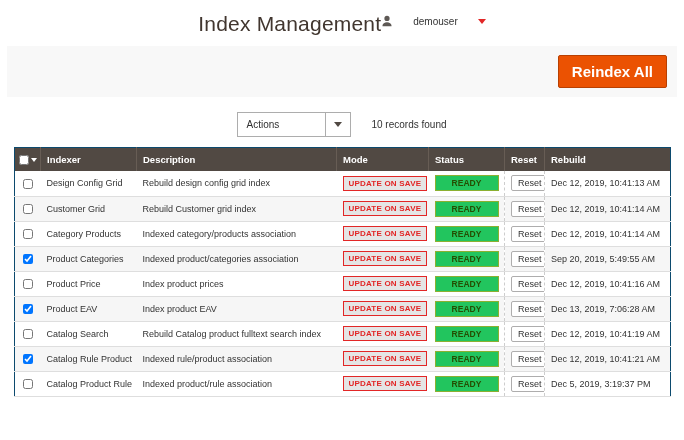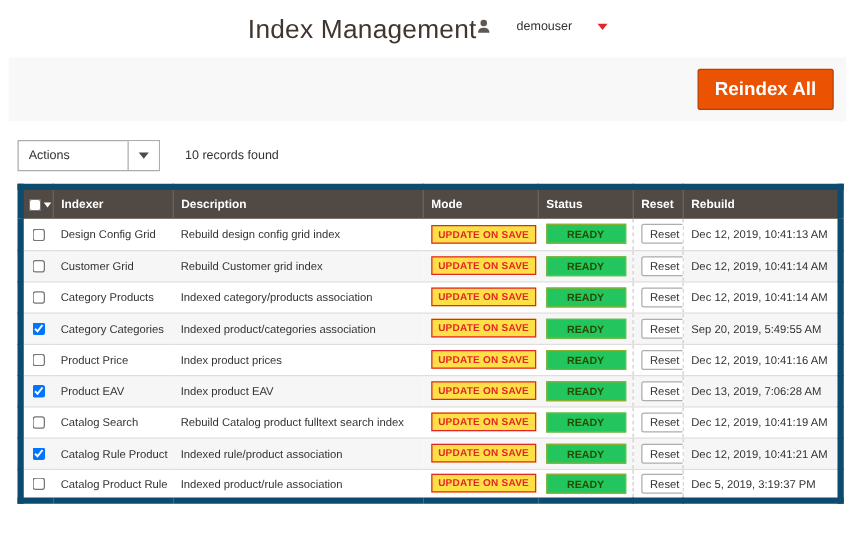--- a/index.html
+++ b/index.html
@@ -18,29 +18,29 @@
   .user-caret { width:0; height:0; border-left:4px solid transparent; border-right:4px solid transparent; border-top:5px solid #e22626; margin-top:1px; }
 
   
   .action-bar { background:#f8f8f8; margin:0 -7px; padding:9px 10px; display:flex; justify-content:flex-end; }
   .reindex-btn {
     background:#eb5202; color:#fff; border:1px solid #b84002; border-radius:2px;
     font-family:inherit; font-size:15px; font-weight:700; padding:7px 13px; cursor:pointer;
   }
 
   
-  .grid-controls { display:flex; align-items:center; gap:20px; margin:15px 0 10px; }
+  .grid-controls { display:flex; align-items:center; gap:20px; margin:15px 0 10px;justify-content:center; }
   .select { display:inline-flex; align-items:stretch; border:1px solid #adadad; background:#fff; height:25px; width:114px; font-size:10px; color:#303030; cursor:pointer; }
   .select .sel-label { flex:1; display:flex; align-items:center; padding:0 8px; }
   .select .sel-arrow-box { width:25px; border-left:1px solid #adadad; display:flex; align-items:center; justify-content:center; background:#fff; }
   .sel-caret { width:0; height:0; border-left:4px solid transparent; border-right:4px solid transparent; border-top:5px solid #514943; }
   .records { font-size:10px; color:#333; }
 
   
-  table { border-collapse:collapse; table-layout:fixed; width:656px; border:5px solid #0c4a6e; }
+  table { border-collapse:collapse; table-layout:fixed; width:656px; border:1px solid #0c4a6e; }
   col.c-cb{width:26px} col.c-indexer{width:96px} col.c-desc{width:200px}
   col.c-mode{width:92px} col.c-status{width:76px} col.c-reset{width:40px} col.c-updated{width:126px}
   thead th {
     background:#514943; color:#fff; font-size:9.5px; font-weight:700; text-align:left;
     padding:6px 6px; border-left:1px solid #675d55; white-space:nowrap; cursor:pointer;
   }
   thead th:first-child { border-left:none; padding:5px 4px; }
   .th-cb-wrap { display:flex; align-items:center; gap:2px; }
   .th-caret { width:0; height:0; border-left:3px solid transparent; border-right:3px solid transparent; border-top:4px solid #fff; }
   tbody td {
@@ -48,21 +48,21 @@
     border-bottom:1px solid #dedede; white-space:nowrap; overflow:hidden;
   }
   tbody tr:nth-child(even) { background:#f6f6f6; }
   tbody tr:nth-child(odd)  { background:#fff; }
   td.cell-reset, td.cell-updated { border-left:1px dashed #cdcdcd; }
   td.cell-cb { text-align:center; padding:3px 2px; }
   input[type="checkbox"] { width:10px; height:10px; margin:0; vertical-align:middle; cursor:pointer; }
 
   .badge-mode {
     display:inline-block; font-size:8px; font-weight:700; letter-spacing:.2px;
-    color:#e22626; border:1px solid #e22626; background:#fde047; padding:2px 5px;
+    color:#e22626; border:1px solid #e22626; background:#e5e5e5; padding:2px 5px;
   }
   .badge-status {
     display:inline-block; font-size:8.5px; font-weight:700;
     color:#254e02; border:1px solid #8bb031; background:#22c55e;
     padding:2px 0; min-width:64px; text-align:center;
   }
   .reset-btn {
     font-family:inherit; font-size:9px; color:#333; padding:2px 6px;
     border:1px solid #aeadad; background:#fff; border-radius:2px; cursor:pointer;
   }
@@ -152,21 +152,21 @@
         <td>Category Products</td>
         <td>Indexed category/products association</td>
         <td><span class="badge-mode">UPDATE ON SAVE</span></td>
         <td><span class="badge-status">READY</span></td>
         <td class="cell-reset"><button class="reset-btn">Reset</button></td>
         <td class="cell-updated">Dec 12, 2019, 10:41:14 AM</td>
       </tr>
 
       <tr>
         <td class="cell-cb"><input type="checkbox" checked="" style=""></td>
-        <td>Category Categories</td>
+        <td>Product Categories</td>
         <td>Indexed product/categories association</td>
         <td><span class="badge-mode">UPDATE ON SAVE</span></td>
         <td><span class="badge-status">READY</span></td>
         <td class="cell-reset"><button class="reset-btn">Reset</button></td>
         <td class="cell-updated">Sep 20, 2019, 5:49:55 AM</td>
       </tr>
 
       <tr>
         <td class="cell-cb"><input type="checkbox" style=""></td>
         <td>Product Price</td>

